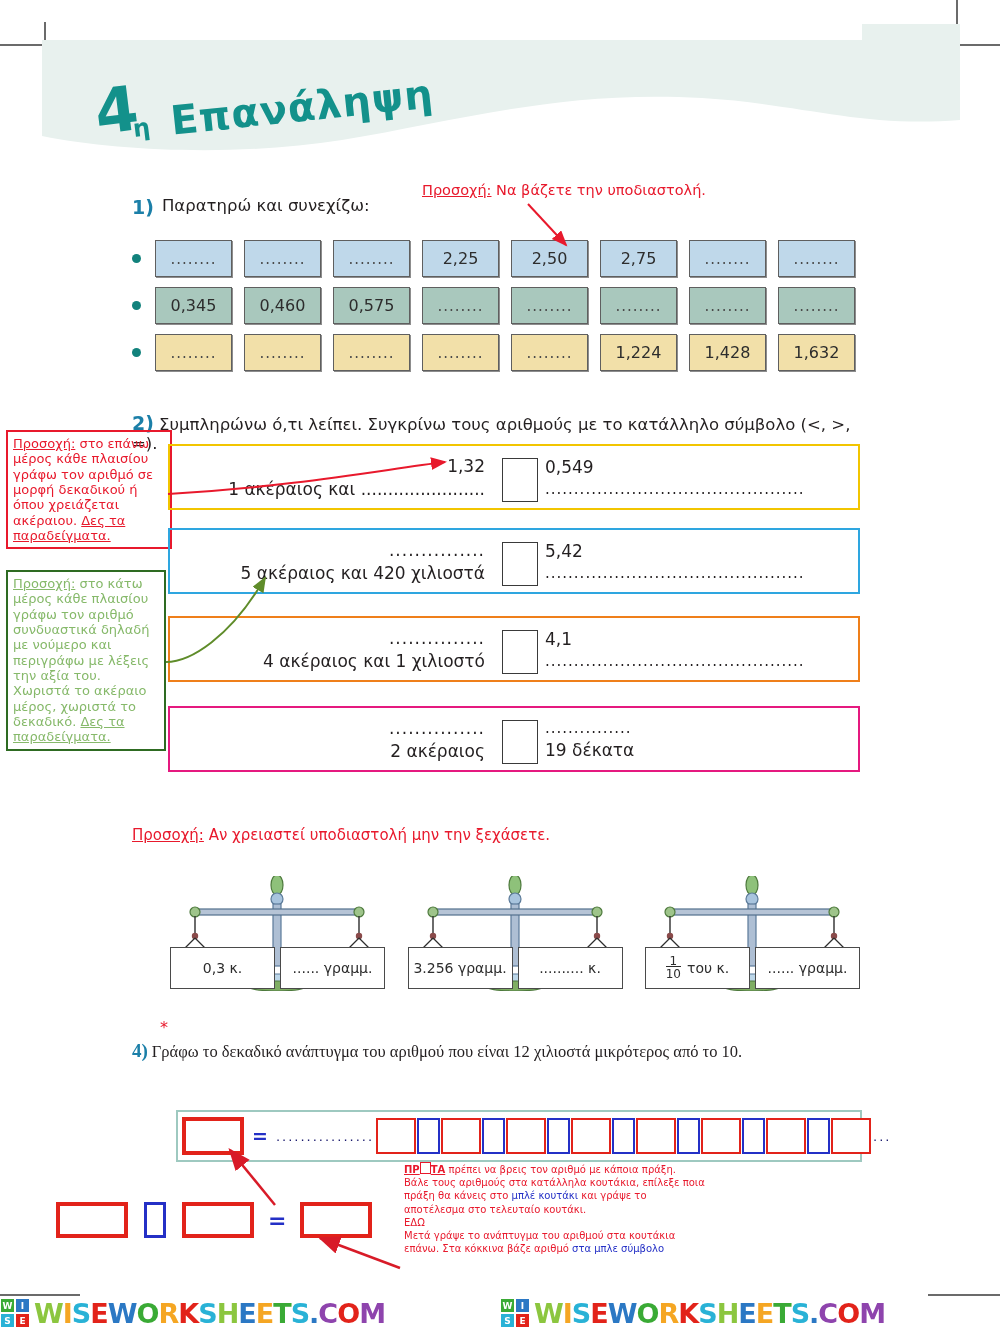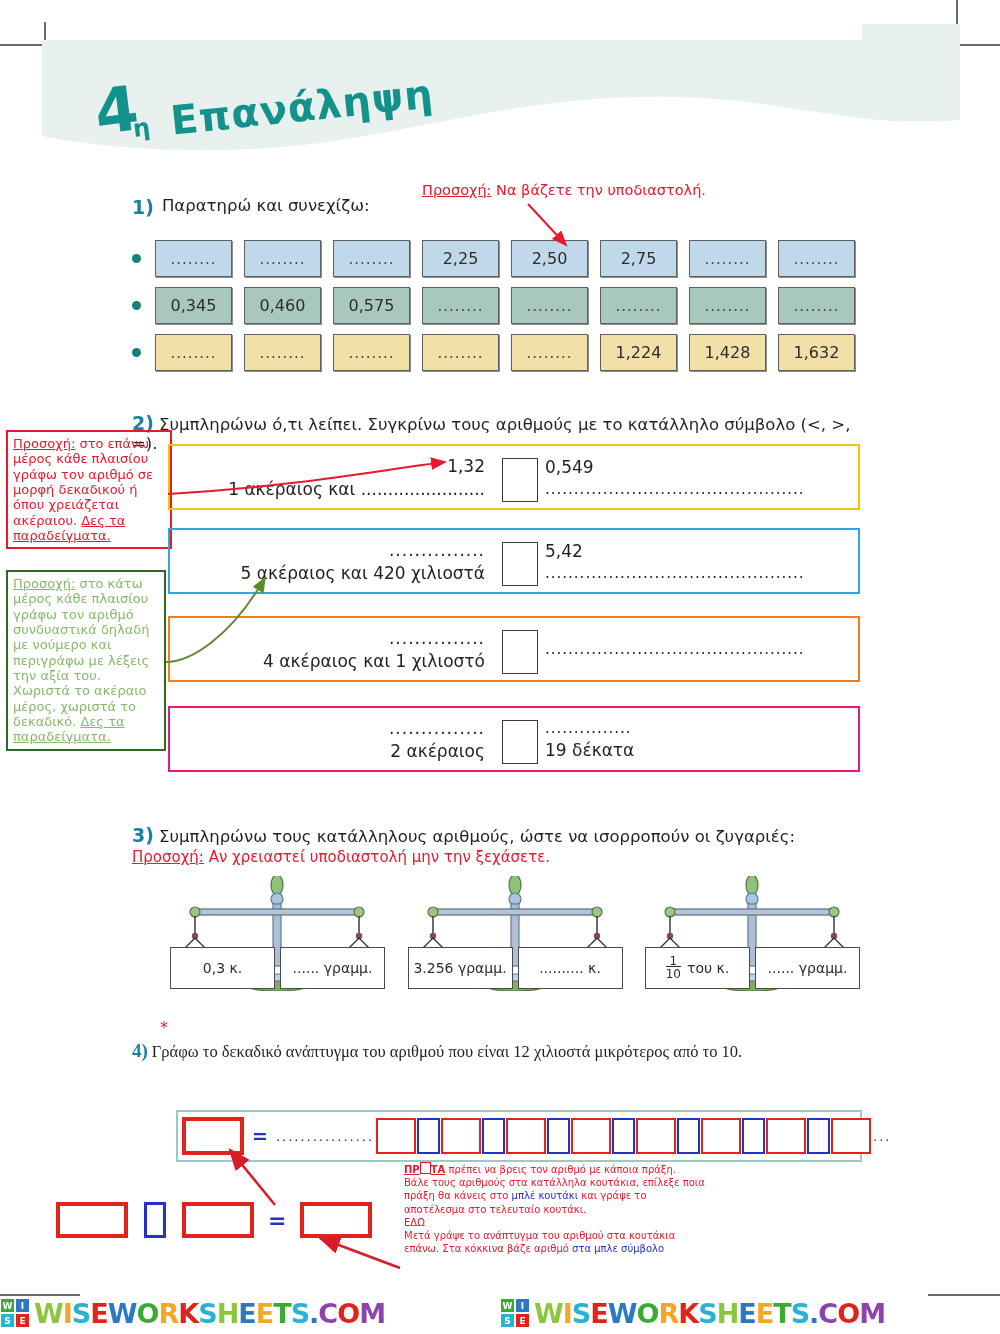--- a/index.html
+++ b/index.html
@@ -309,44 +309,41 @@
 </div>
 
 <div class="cmpbox" style="top:616px;border-color:#ef7f1a;">
   <div class="cmp-inner">
     <div class="cmp-left">
       <span class="dots">...............</span>
       <span>4 ακέραιος και 1 χιλιοστό</span>
     </div>
     <div class="cmp-sq"></div>
     <div class="cmp-right">
+      <span>4,1</span>
       <span class="dots">.............................................</span>
     </div>
   </div>
 </div>
 
 <div class="cmpbox" style="top:706px;border-color:#e5197f;">
   <div class="cmp-inner">
     <div class="cmp-left">
       <span class="dots">...............</span>
       <span>2 ακέραιος</span>
     </div>
     <div class="cmp-sq"></div>
     <div class="cmp-right">
       <span class="dots">...............</span>
       <span>19 δέκατα</span>
     </div>
   </div>
 </div>
 
 <div id="ex3head">
-  <div>
-    <span class="exnum">3)</span>
-    <span class="extext">Συμπληρώνω τους κατάλληλους αριθμούς, ώστε να ισορροπούν οι ζυγαριές:</span>
-  </div>
   <div class="warn3">
     <u>Προσοχή:</u><span> Αν χρειαστεί υποδιαστολή μην την ξεχάσετε.</span>
   </div>
 </div>
 
 <div class="scales">
 
   <div class="scale">
     <svg width="215" height="115" viewBox="0 0 215 115">
       <ellipse cx="107" cy="9" rx="6" ry="10" fill="#8ec17a" stroke="#4e7a3d" stroke-width="1.2"></ellipse>

